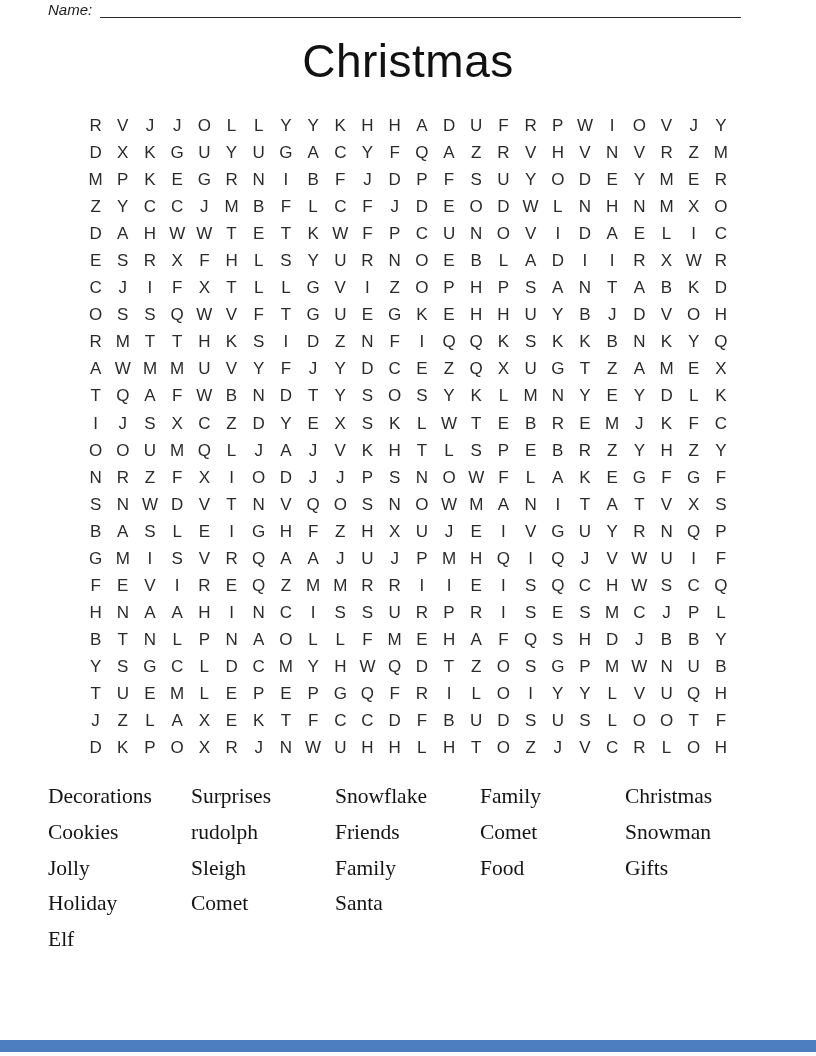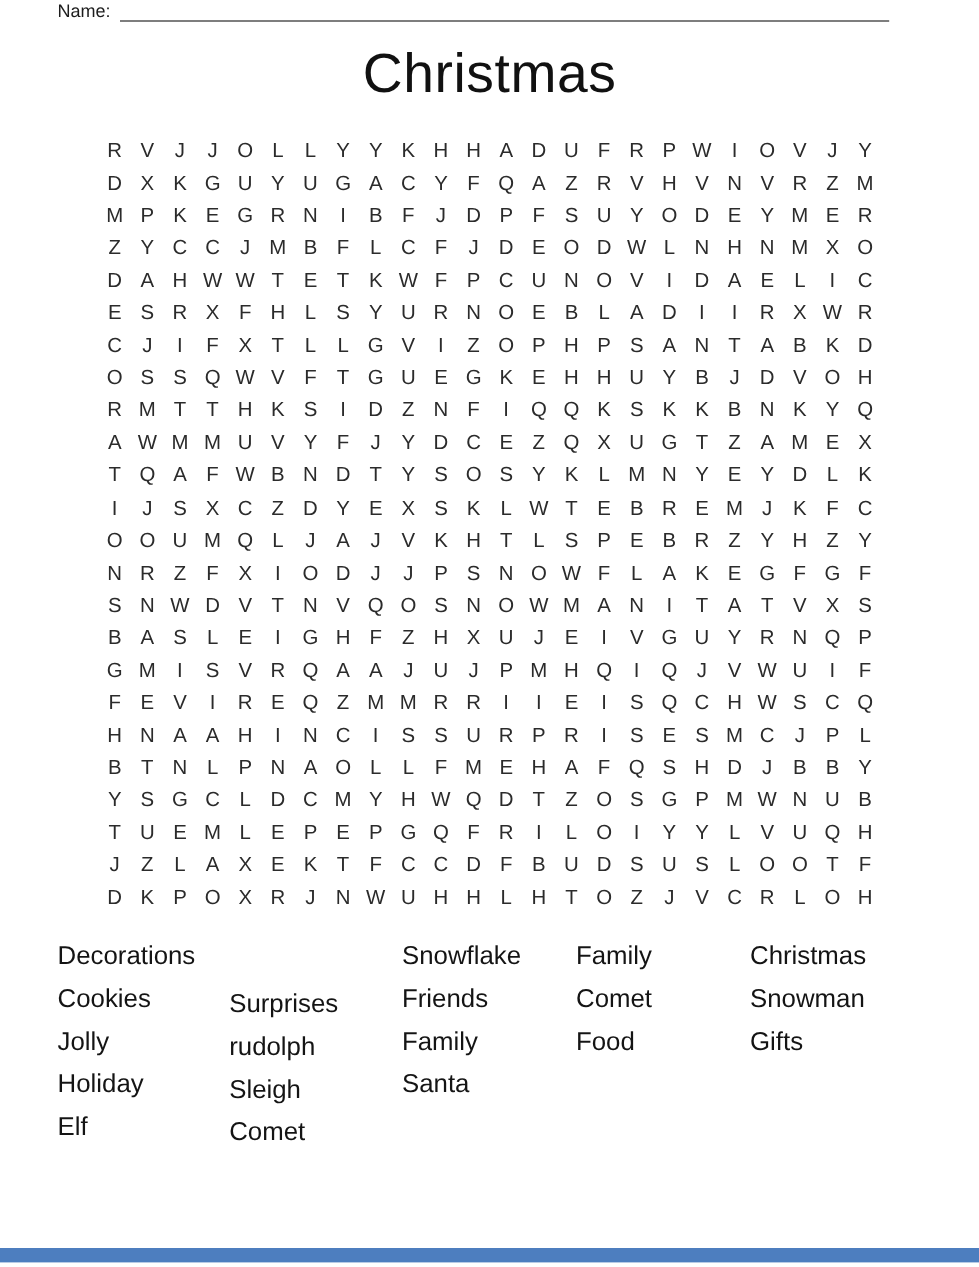--- a/index.html
+++ b/index.html
@@ -12,20 +12,21 @@
     font-family: "Liberation Sans", sans-serif;
     color: #1d1d1d;
   }
   
   .name-row {
     position: absolute;
     left: 48px;
     top: 1px;
     width: 693px;
     height: 20px;
+    font-style: italic;
   }
   .name-label {
     position: absolute;
     left: 0;
     top: 0;
     font-size: 15px;
     color: #1d1d1d;
   }
   .name-line {
     position: absolute;
@@ -66,24 +67,25 @@
     line-height: 1;
   }
   
   .words {
     position: absolute;
     left: 48px;
     top: 779px;
     display: flex;
     flex-direction: row;
     align-items: flex-start;
+    font-family: Liberation Serif, serif;
   }
   .word-col { display: flex; flex-direction: column; }
   .word-col:nth-child(1) { width: 143px; }
-  .word-col:nth-child(2) { width: 144px; margin-top: 40px; }
+  .word-col:nth-child(2) { width: 144px; }
   .word-col:nth-child(3) { width: 145px; }
   .word-col:nth-child(4) { width: 145px; }
   .word-col:nth-child(5) { width: auto; }
   .word {
     height: 35.8px;
     line-height: 35.8px;
     font-size: 21.5px;
     color: #141414;
     white-space: nowrap;
   }

